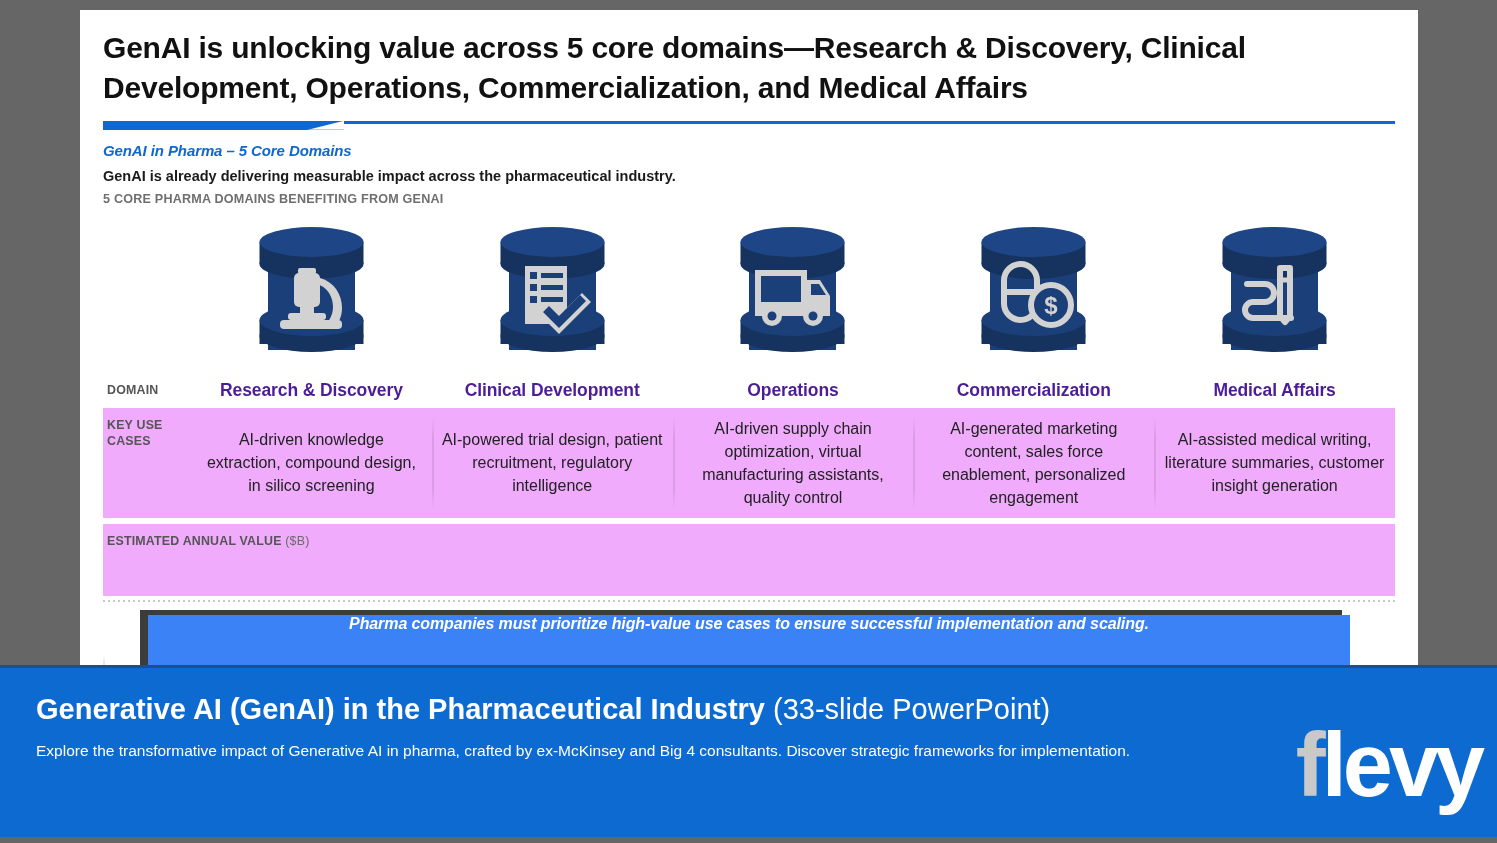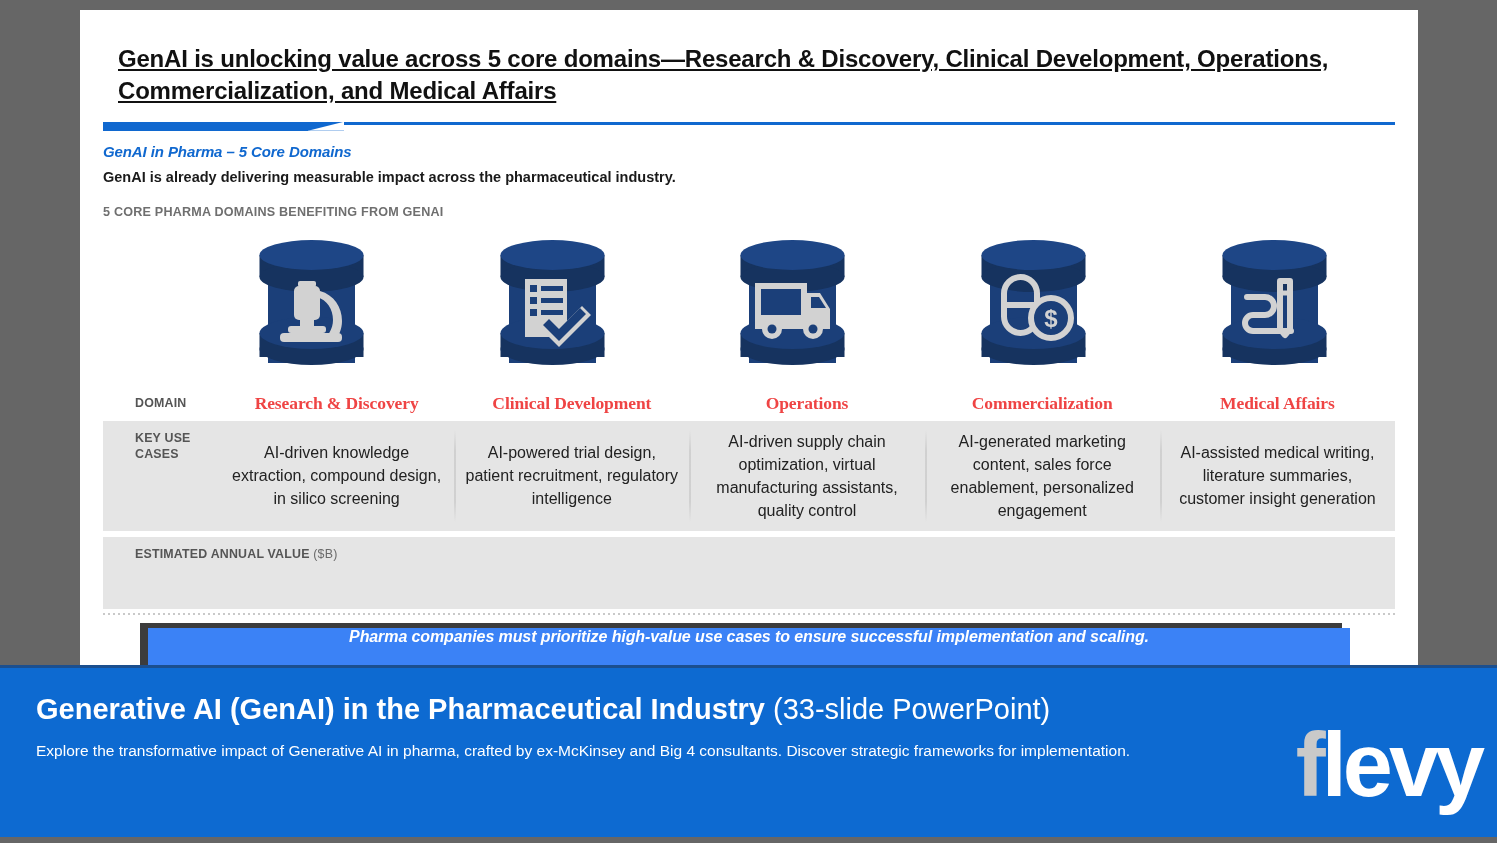--- a/index.html
+++ b/index.html
@@ -11,22 +11,22 @@
   .stage{position:relative;width:1497px;height:843px;}
 
   
   .slide{
     position:absolute;left:80px;top:10px;width:1338px;height:655px;
     background:#ffffff;overflow:hidden;
   }
   .slide-inner{position:absolute;left:23px;top:18px;right:23px;}
 
   .slide-title{
-    font-size:24px;font-weight:bold;color:#111111;line-height:1.33;
-    letter-spacing:-0.2px;margin:15px;text-decoration:underline;
+    font-size:30px;font-weight:bold;color:#111111;line-height:1.33;
+    letter-spacing:-0.2px;margin:0;
   }
 
   
   .accent-rule{position:relative;height:12px;margin-top:13px;}
   .accent-rule .thick{
     position:absolute;left:0;top:0;width:205px;height:9px;background:#1068cf;
   }
   .accent-rule .taper{
     position:absolute;left:205px;top:0;width:36px;height:9px;background:#1068cf;
     clip-path:polygon(0 0,100% 0,100% 100%,0 100%);
@@ -42,58 +42,58 @@
   }
 
   .section-title{
     font-size:15px;font-weight:bold;font-style:italic;color:#1068cf;
     margin:9px 0 0 0;letter-spacing:-0.1px;
   }
   .section-sub{
     font-size:14.5px;font-weight:bold;color:#1a1a1a;margin:9px 0 0 0;
   }
   .eyebrow{
-    font-size:12.6px;font-weight:bold;color:#6f6f6f;margin:20px 0 0 0;
+    font-size:12.6px;font-weight:bold;color:#6f6f6f;margin:8px 0 0 0;
     letter-spacing:0.2px;
   }
 
   
   .icon-row{display:flex;margin-top:12px;}
   .icon-col{flex:1;display:flex;justify-content:center;align-items:flex-end;height:152px;}
   .icon-col.spacer{flex:0 0 88px;}
   .drum{position:relative;width:131px;height:146px;}
   .drum svg{display:block;width:131px;height:146px;}
 
   
   .grid{margin-top:4px;}
   .row{display:flex;align-items:stretch;}
   .row.head{height:34px;}
-  .row.band{background:#e5e5e5;}
+  .row.band{background:#f0abfc;}
   .gap{height:6px;background:#ffffff;}
   .label-cell{
     flex:0 0 88px;display:flex;flex-direction:column;justify-content:flex-start;
-    padding-top:10px;padding-left:4px;box-sizing:border-box;margin-left:28px;
+    padding-top:10px;padding-left:4px;box-sizing:border-box;
   }
   .row.head .label-cell{justify-content:center;padding-top:0;}
   .label-cell .lbl{
     font-size:12.4px;font-weight:bold;color:#555555;line-height:1.28;letter-spacing:0.2px;
   }
   .label-cell .lbl .unit{font-weight:normal;color:#6a6a6a;}
 
   .cell{
     flex:1;position:relative;display:flex;align-items:center;justify-content:center;
     text-align:center;box-sizing:border-box;padding:0 10px;
   }
   .cell + .cell::before{
     content:"";position:absolute;left:0;top:8%;height:84%;width:2px;
     background:linear-gradient(to bottom,rgba(0,0,0,0) 0%,rgba(0,0,0,.09) 22%,rgba(0,0,0,.09) 78%,rgba(0,0,0,0) 100%);
   }
   .row.head .cell + .cell::before{display:none;}
 
-  .domain-name{font-size:17.5px;font-weight:bold;color:#ef4444;letter-spacing:-0.1px;font-family:Liberation Serif, serif;}
+  .domain-name{font-size:17.5px;font-weight:bold;color:#4c1d95;letter-spacing:-0.1px;}
   .usecase{font-size:16px;color:#222222;line-height:1.44;}
 
   .row.usecases{height:110px;}
   .row.values{height:72px;flex-direction:column;}
 
   .pill{
     min-width:72px;padding:8px 16px;border-radius:50%;
     background:#cfe4fb;border:2.5px solid #ffffff;
     font-size:17px;font-weight:bold;color:#0e0e0e;
     display:flex;align-items:center;justify-content:center;box-sizing:border-box;

